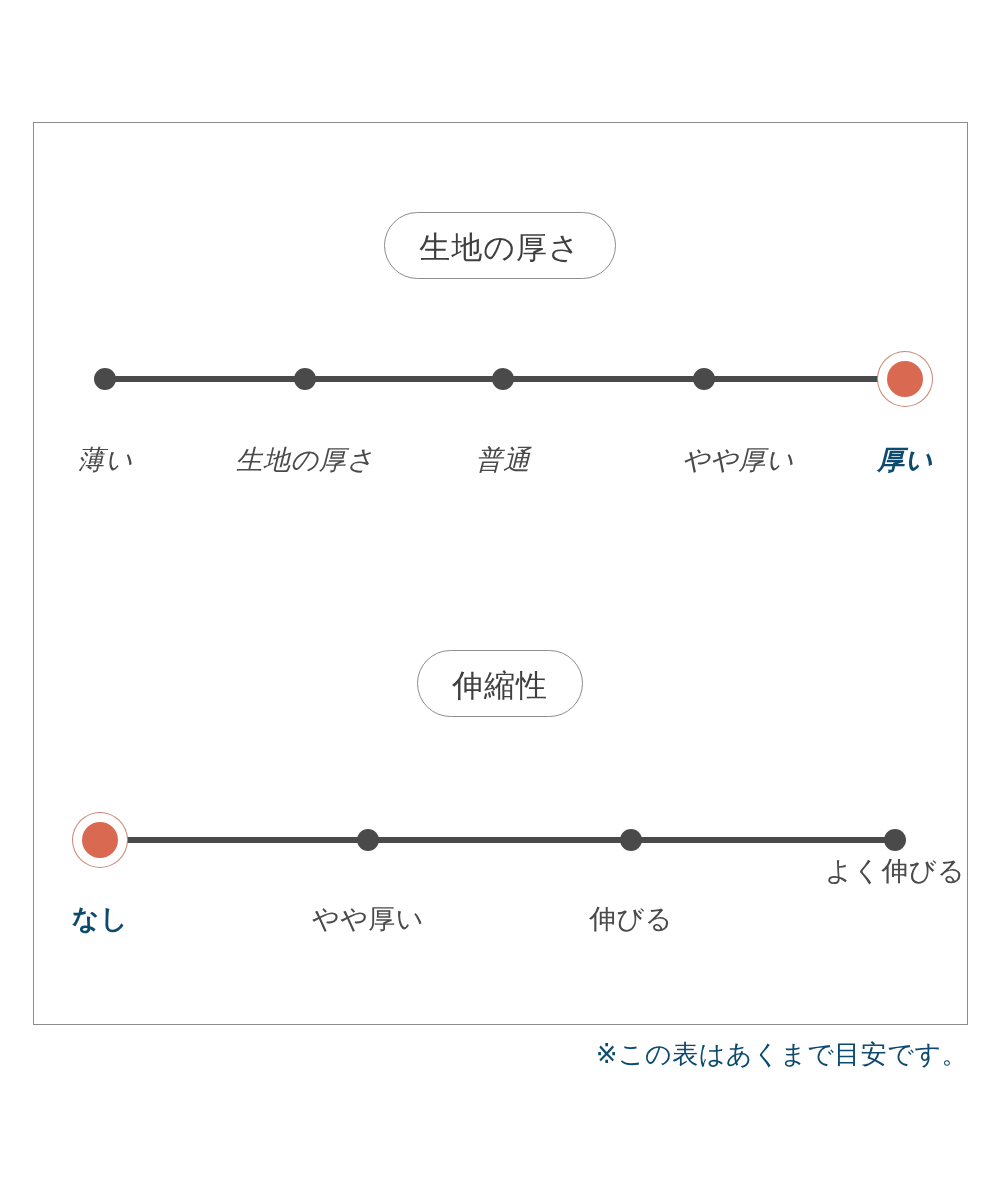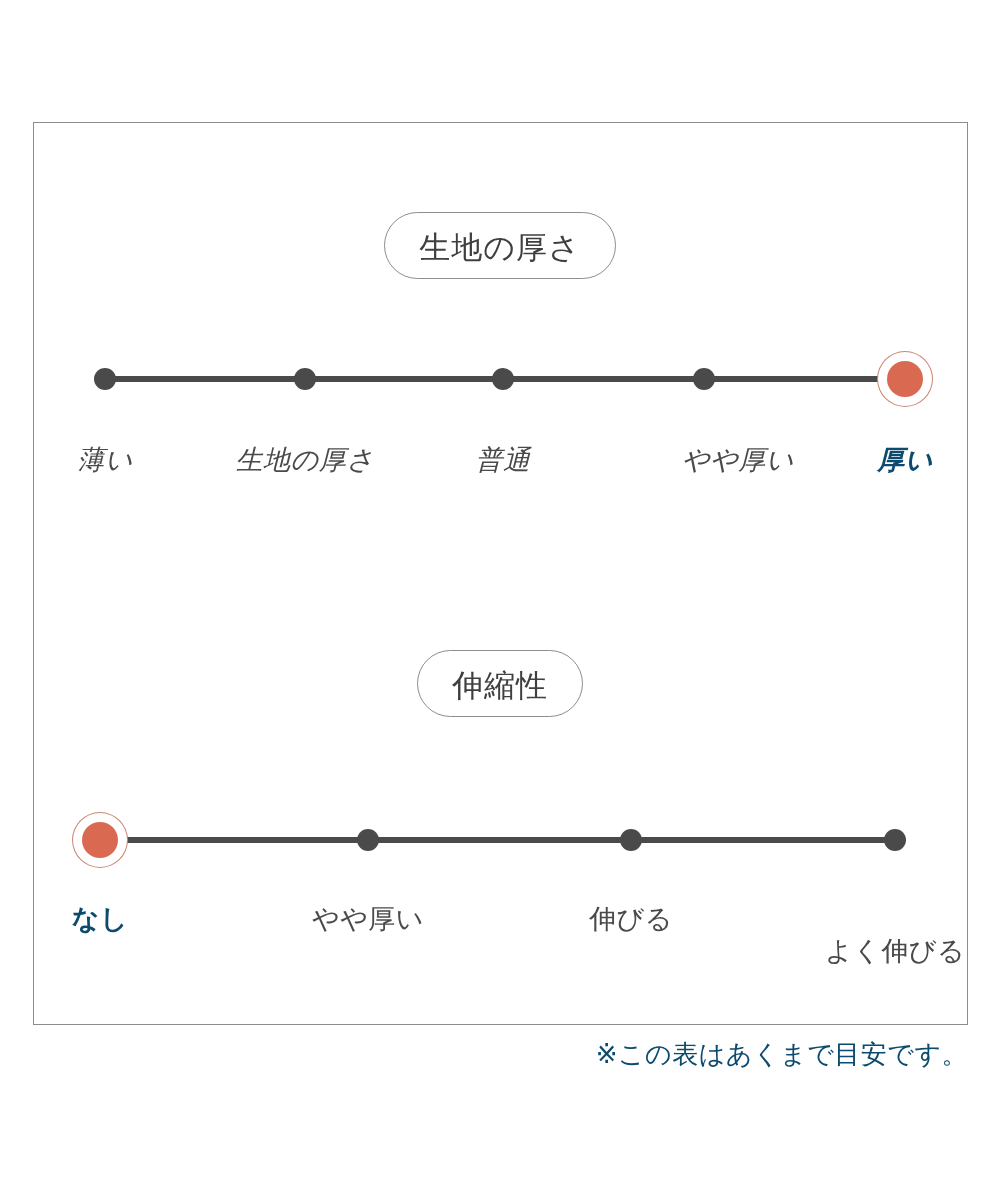--- a/index.html
+++ b/index.html
@@ -134,16 +134,16 @@
 </div>
 <div class="scale" id="scale-1" style="top: 0px; height: 1200px; pointer-events: none; margin-top: 25px;">
     <div class="track" style="left: 100px; width: 795px; top: 812px;"></div>
     <div class="dot active" style="left: 100px; top: 815px; pointer-events: auto;"></div>
     <div class="dot plain" style="left: 368px; top: 815px; pointer-events: auto;"></div>
     <div class="dot plain" style="left: 631px; top: 815px; pointer-events: auto;"></div>
     <div class="dot plain" style="left: 895px; top: 815px; pointer-events: auto;"></div>
     <div class="label is-active" style="left: 100px; top: 880px;">なし</div>
     <div class="label" style="left: 368px; top: 880px;">やや厚い</div>
     <div class="label" style="left: 631px; top: 880px;">伸びる</div>
-    <div class="label" style="left: 895px; top: 912px; text-align: right;">よく伸びる</div>
+    <div class="label" style="left: 895px; top: 832px; text-align: right;">よく伸びる</div>
   </div>
 
 <div class="footnote">※この表はあくまで目安です。</div>
 
 </body></html>

